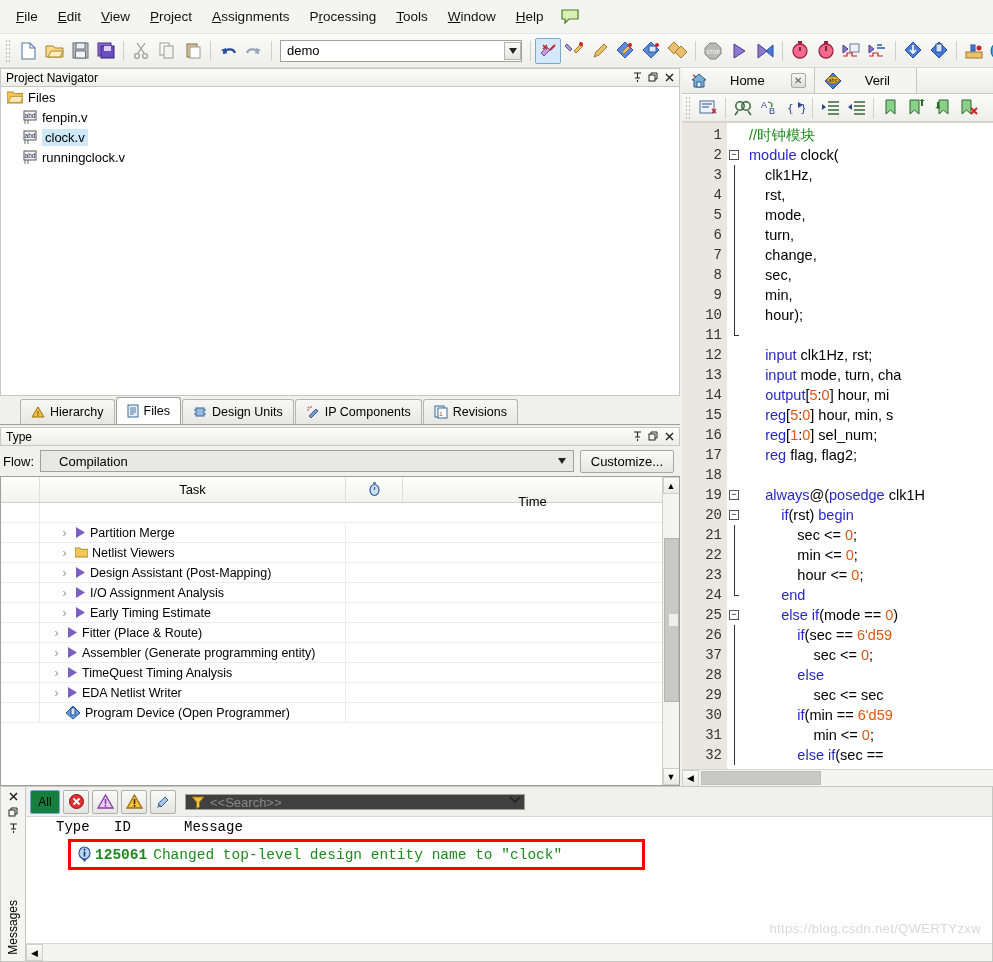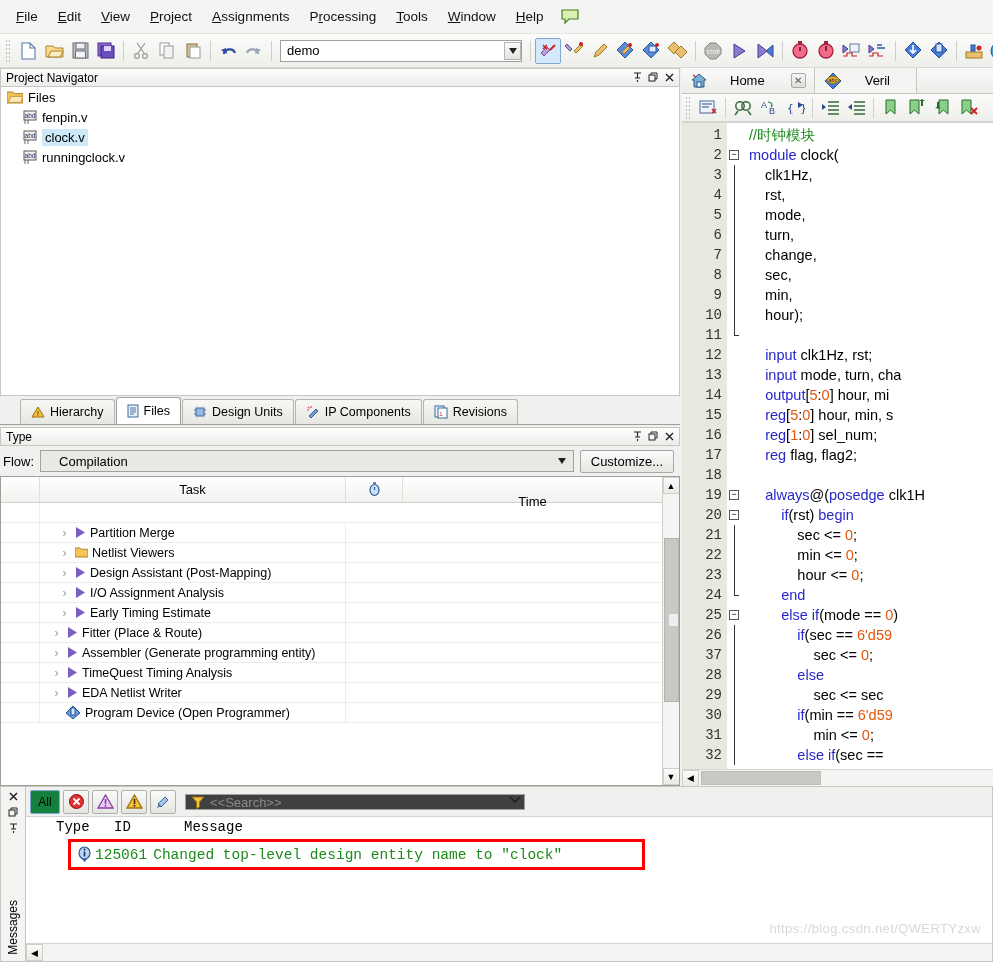--- a/index.html
+++ b/index.html
@@ -238,21 +238,21 @@
   }
   .msghead .h1 { width: 62px; padding-left:4px;}
   .msghead .h2 { width: 70px; }
   .msghead .h3 { flex:1; }
   .msgrow {
     position:absolute; left: 42px; top: 22px; width: 577px; height: 31px;
     border: 3px solid #ff0000; display:flex; align-items:center; gap:0px;
     font-family:"Liberation Mono", monospace; font-size:14.5px; color:#1d8a1d;
     padding-left: 6px;
   }
-  .msgrow .mid { margin-left: 3px; }
+  .msgrow .mid { margin-left: 3px; font-weight: bold; }
   .msgrow .mtxt { margin-left: 6px; }
   .msghsb { height:18px; background:#f0f0ee; border-top:1px solid #d4d4d0; display:flex; align-items:center; }
 
   .watermark {
     position:absolute; right: 12px; bottom: 26px;
     font-size: 13px; color: #d8d8d8; letter-spacing: .4px;
     font-family:"Liberation Sans", sans-serif;
   }
   svg { display:block; }
 </style>

